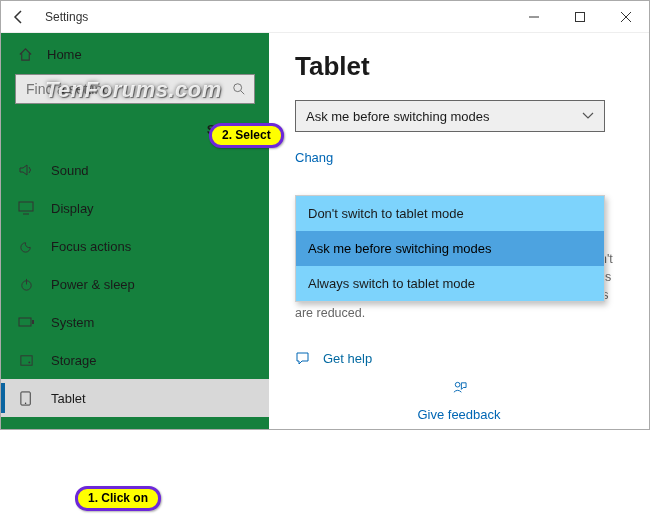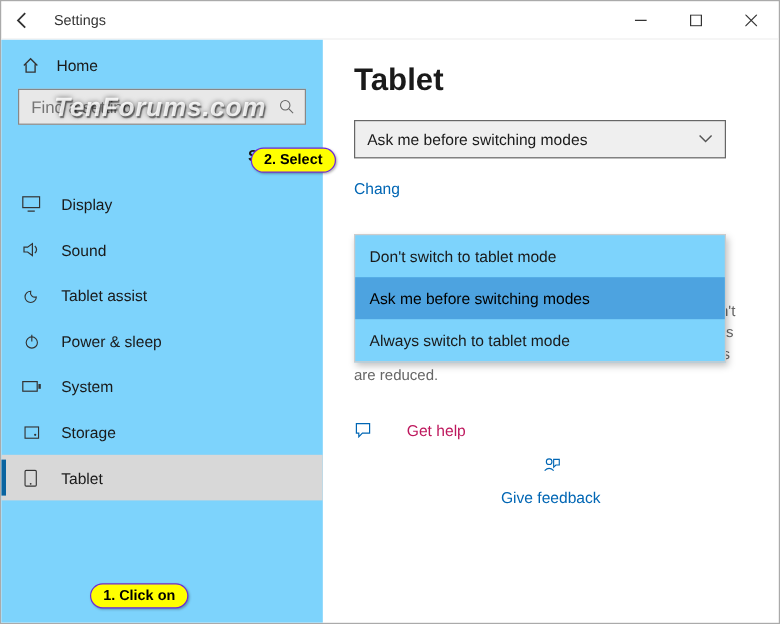--- a/index.html
+++ b/index.html
@@ -7,21 +7,21 @@
     margin: 0; padding: 0;
     width: 650px; height: 520px;
     font-family: "Segoe UI", sans-serif;
     font-size: 13px;
     color: #1a1a1a;
     background: #fff;
     overflow: hidden;
     position: relative;
   }
   .window {
-    width: 650px; height: 520px;
+    width: 650px; height: 430px;
     border: 1px solid #aaa;
     display: flex;
     flex-direction: column;
     position: relative;
   }
   .titlebar {
     height: 32px;
     display: flex;
     align-items: center;
     padding-left: 10px;
@@ -35,21 +35,21 @@
     display:flex; align-items:center; justify-content:center;
     font-size: 12px; color:#333;
   }
   .body {
     flex: 1;
     display: flex;
     overflow: hidden;
   }
   .sidebar {
     width: 268px;
-    background: #7dd3fc;
+    background: #15803d;
     padding-top: 6px;
     position: relative;
     overflow: hidden;
   }
   .home-row {
     display:flex; align-items:center;
     padding: 8px 16px;
     gap: 14px;
   }
   .home-row .icon { width:16px; display:flex; align-items:center; justify-content:center; color:#333; }
@@ -149,37 +149,37 @@
     font-weight: 600;
     margin: 56px 0 8px 0;
   }
   .para {
     font-size: 12.5px;
     color: #666;
     line-height: 1.45;
     max-width: 320px;
   }
   .help-row {
-    display:flex; align-items:center; gap:28px;
+    display:flex; align-items:center; gap:12px;
     margin-top: 28px;
-    color:#be185d;
+    color:#0369a1;
     font-size: 13px;
   }
   .help-row .hicon { width:16px; color:#0066b4; }
   .feedback-row {
     display:flex; align-items:center; gap:12px;
     margin-top: 14px;
     color:#0066b4;
     font-size: 13px;
     flex-direction: column;
   }
   .callout {
     position:absolute;
     background: #ffff00;
-    border: 1px solid #6d28d9;
+    border: 3px solid #6d28d9;
     border-radius: 12px;
     padding: 2px 10px 3px 10px;
     font-size: 12px;
     font-weight: 700;
     color: #000;
     box-shadow: 1px 1px 2px rgba(0,0,0,.3);
     z-index: 40;
     white-space: nowrap;
   }
   .callout.c1 { left: 74px; top: 485px; }
@@ -249,42 +249,42 @@
               <line x1="10" y1="10" x2="14" y2="14" stroke="#666"></line>
             </svg>
         </span>
       </div>
 
       <div class="section-header">System</div>
 
       <div class="nav-item">
         <span class="nicon">
           <svg width="16" height="14" viewBox="0 0 16 14">
+              <path d="M2 5 H5 L9 2 V12 L5 9 H2 Z" stroke="#333" fill="none"></path>
+              <path d="M11 4 Q14 7 11 10" stroke="#333" fill="none"></path>
+            </svg>
+        </span>
+        <span class="nlabel">Sound</span>
+      </div>
+      <div class="nav-item">
+        <span class="nicon">
+          <svg width="16" height="14" viewBox="0 0 16 14">
               <rect x="1" y="1" width="14" height="9" stroke="#333" fill="none"></rect>
               <line x1="5" y1="13" x2="11" y2="13" stroke="#333"></line>
             </svg>
         </span>
         <span class="nlabel">Display</span>
       </div>
       <div class="nav-item">
         <span class="nicon">
-          <svg width="16" height="14" viewBox="0 0 16 14">
-              <path d="M2 5 H5 L9 2 V12 L5 9 H2 Z" stroke="#333" fill="none"></path>
-              <path d="M11 4 Q14 7 11 10" stroke="#333" fill="none"></path>
-            </svg>
-        </span>
-        <span class="nlabel">Sound</span>
-      </div>
-      <div class="nav-item">
-        <span class="nicon">
           <svg width="15" height="15" viewBox="0 0 16 16">
               <path d="M12 9 A5 5 0 1 1 7 4 A4 4 0 0 0 12 9 Z" stroke="#333" fill="none"></path>
             </svg>
         </span>
-        <span class="nlabel">Tablet assist</span>
+        <span class="nlabel">Focus actions</span>
       </div>
       <div class="nav-item">
         <span class="nicon">
           <svg width="15" height="15" viewBox="0 0 16 16">
               <circle cx="8" cy="9" r="5" stroke="#333" fill="none"></circle>
               <line x1="8" y1="2" x2="8" y2="8" stroke="#333"></line>
             </svg>
         </span>
         <span class="nlabel">Power &amp; sleep</span>
       </div>

